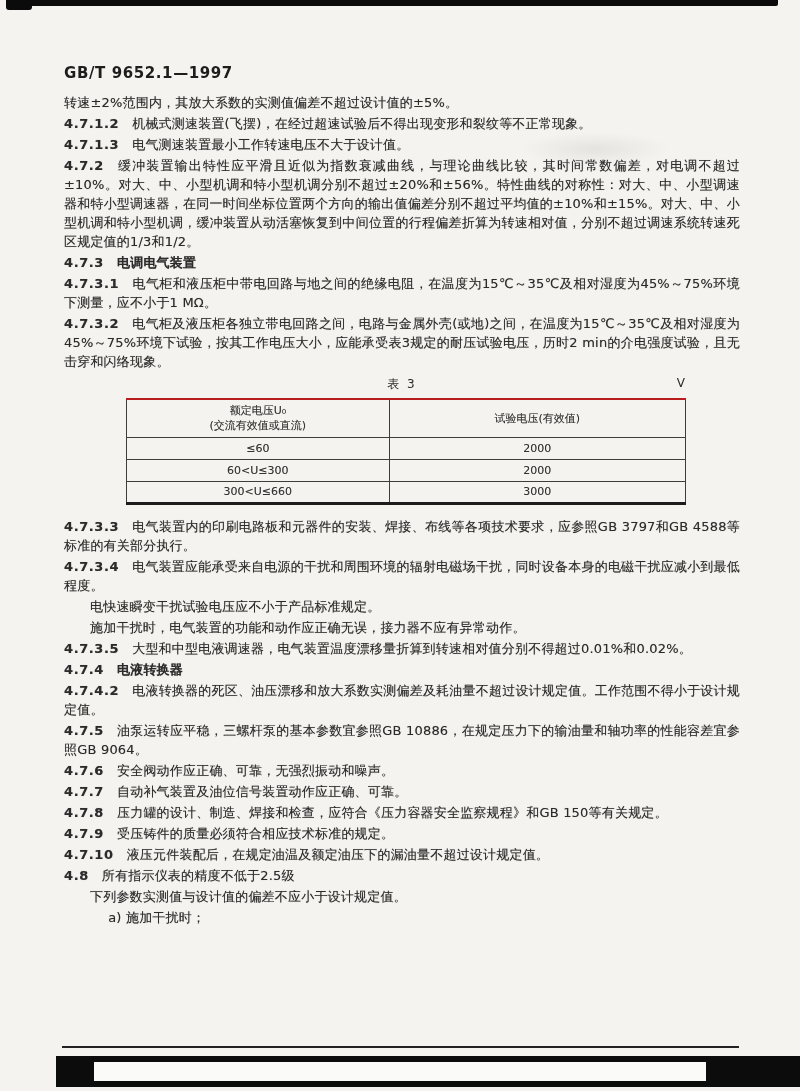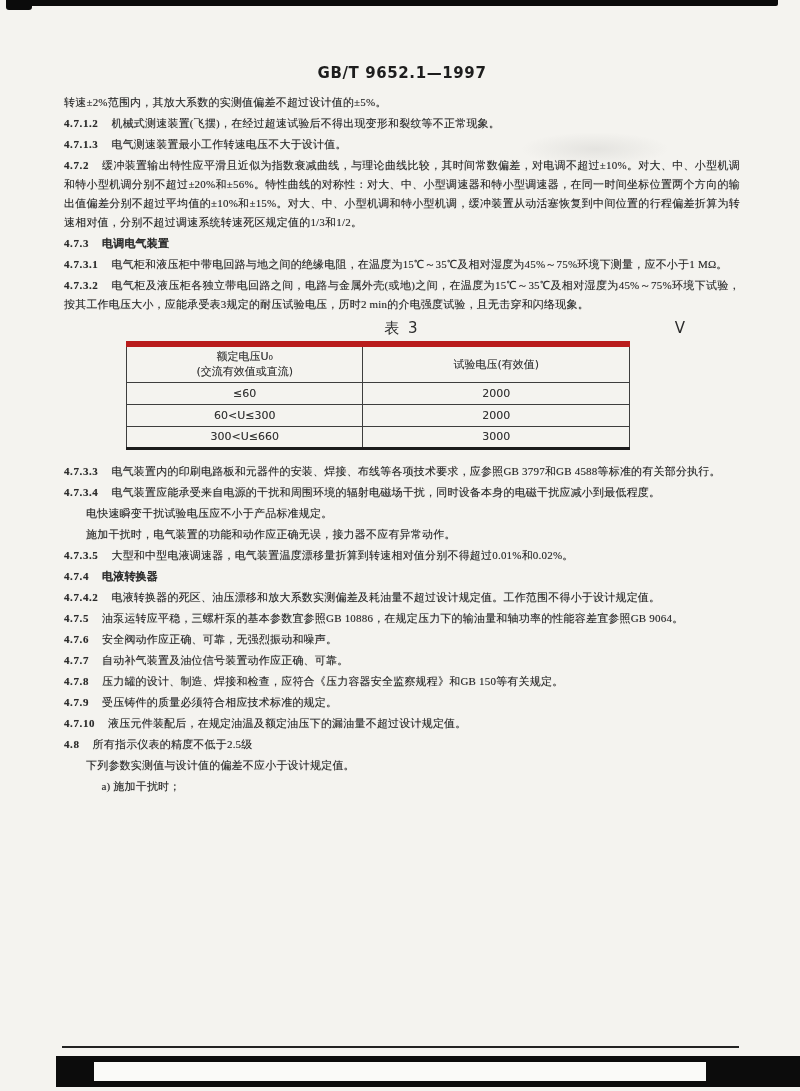--- a/index.html
+++ b/index.html
@@ -21,40 +21,39 @@
   .scan-top-blob {
     position: absolute; top: 0; left: 6px; width: 26px; height: 10px;
     background: #0b0b0b; border-radius: 0 0 3px 3px;
   }
   .scan-smudge {
     position: absolute; left: 520px; top: 132px; width: 150px; height: 34px;
     background: radial-gradient(ellipse at center, rgba(90,90,90,0.10), rgba(90,90,90,0) 70%);
   }
   .content { position: absolute; left: 64px; top: 64px; width: 676px; }
   .doc-header {
-    text-align: center; font-weight: bold; font-size: 15px;
+    text-align: left; font-weight: bold; font-size: 15px;
     letter-spacing: 0.6px; color: #1d1d1d; margin: 0 0 11px 0;
   }
   .para {
-    margin: 0 0 2px 0; font-size: 11px; line-height: 19px;
+    margin: 0 0 2px 0; font-size: 13px; line-height: 19px;
     text-align: justify; letter-spacing: 0.2px;
     text-shadow: 0 0 0.7px rgba(45,45,45,0.45);
-    font-family: Liberation Serif, serif;
   }
   .cnum { font-weight: bold; margin-right: 13px; letter-spacing: 0.6px; white-space: nowrap; }
   .heading .ctext { font-weight: bold; }
   .indent { text-indent: 2em; }
   .indent-list { text-indent: 3.4em; }
-  .tcap-row { position: relative; height: 18px; margin: 5px 0 4px 0; font-size: 15px; text-decoration: underline; }
+  .tcap-row { position: relative; height: 18px; margin: 5px 0 4px 0; font-size: 12px; text-decoration: underline; }
   .tcap { position: absolute; left: 50%; transform: translateX(-50%); letter-spacing: 2px; }
   .tunit { position: absolute; right: 55px; }
   .std-table {
-    width: 504px; margin: 0 0 12px 62px;
+    width: 560px; margin: 0 0 12px 62px;
     border-collapse: collapse;
-    border-top: 6px solid #b91c1c;
+    border-top: 2px solid #b91c1c;
     border-bottom: 3px solid #1c1c1c;
   }
   .std-table th, .std-table td {
     border: 1px solid #3d3d3d; text-align: center; vertical-align: middle;
     font-weight: normal; font-size: 11px; color: #333333; padding: 2px 4px;
     text-shadow: 0 0 0.6px rgba(45,45,45,0.4);
   }
   .std-table th { height: 38px; line-height: 15px; }
   .std-table td { height: 22px; }
   .col-rated { width: 47%; }

